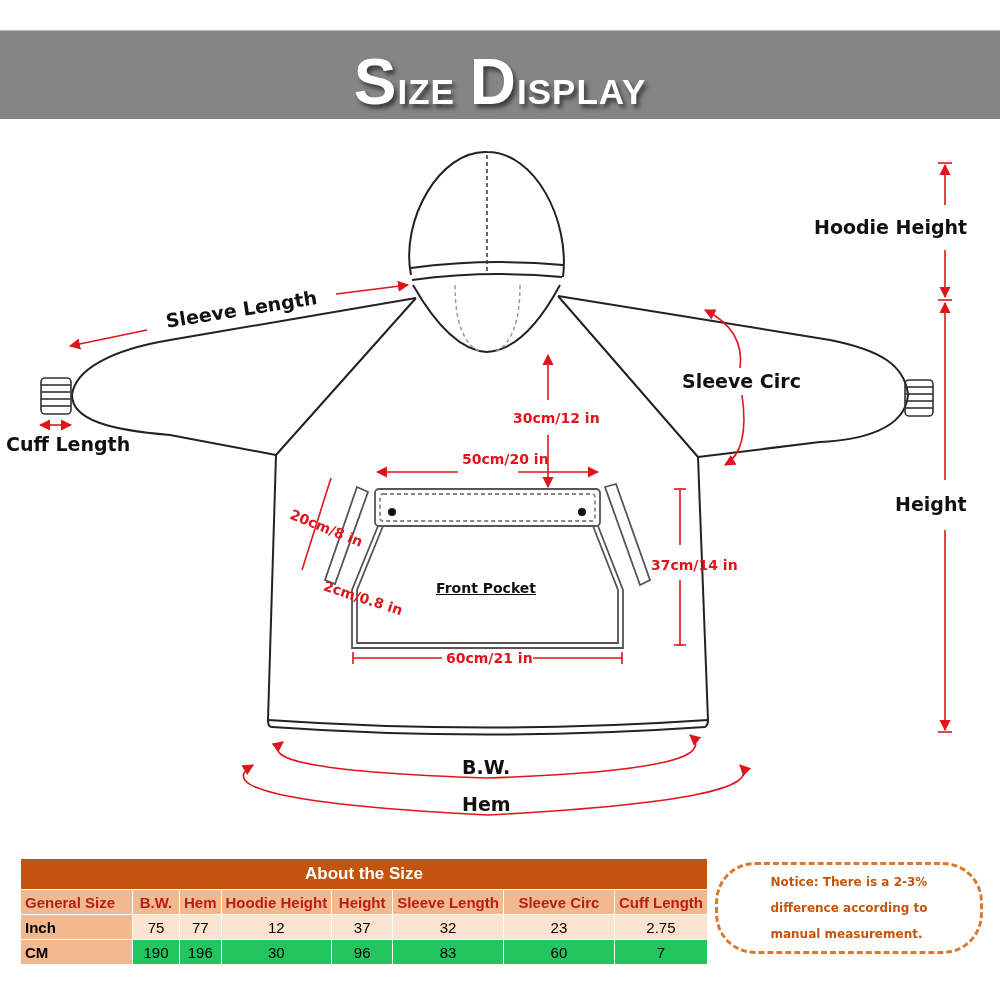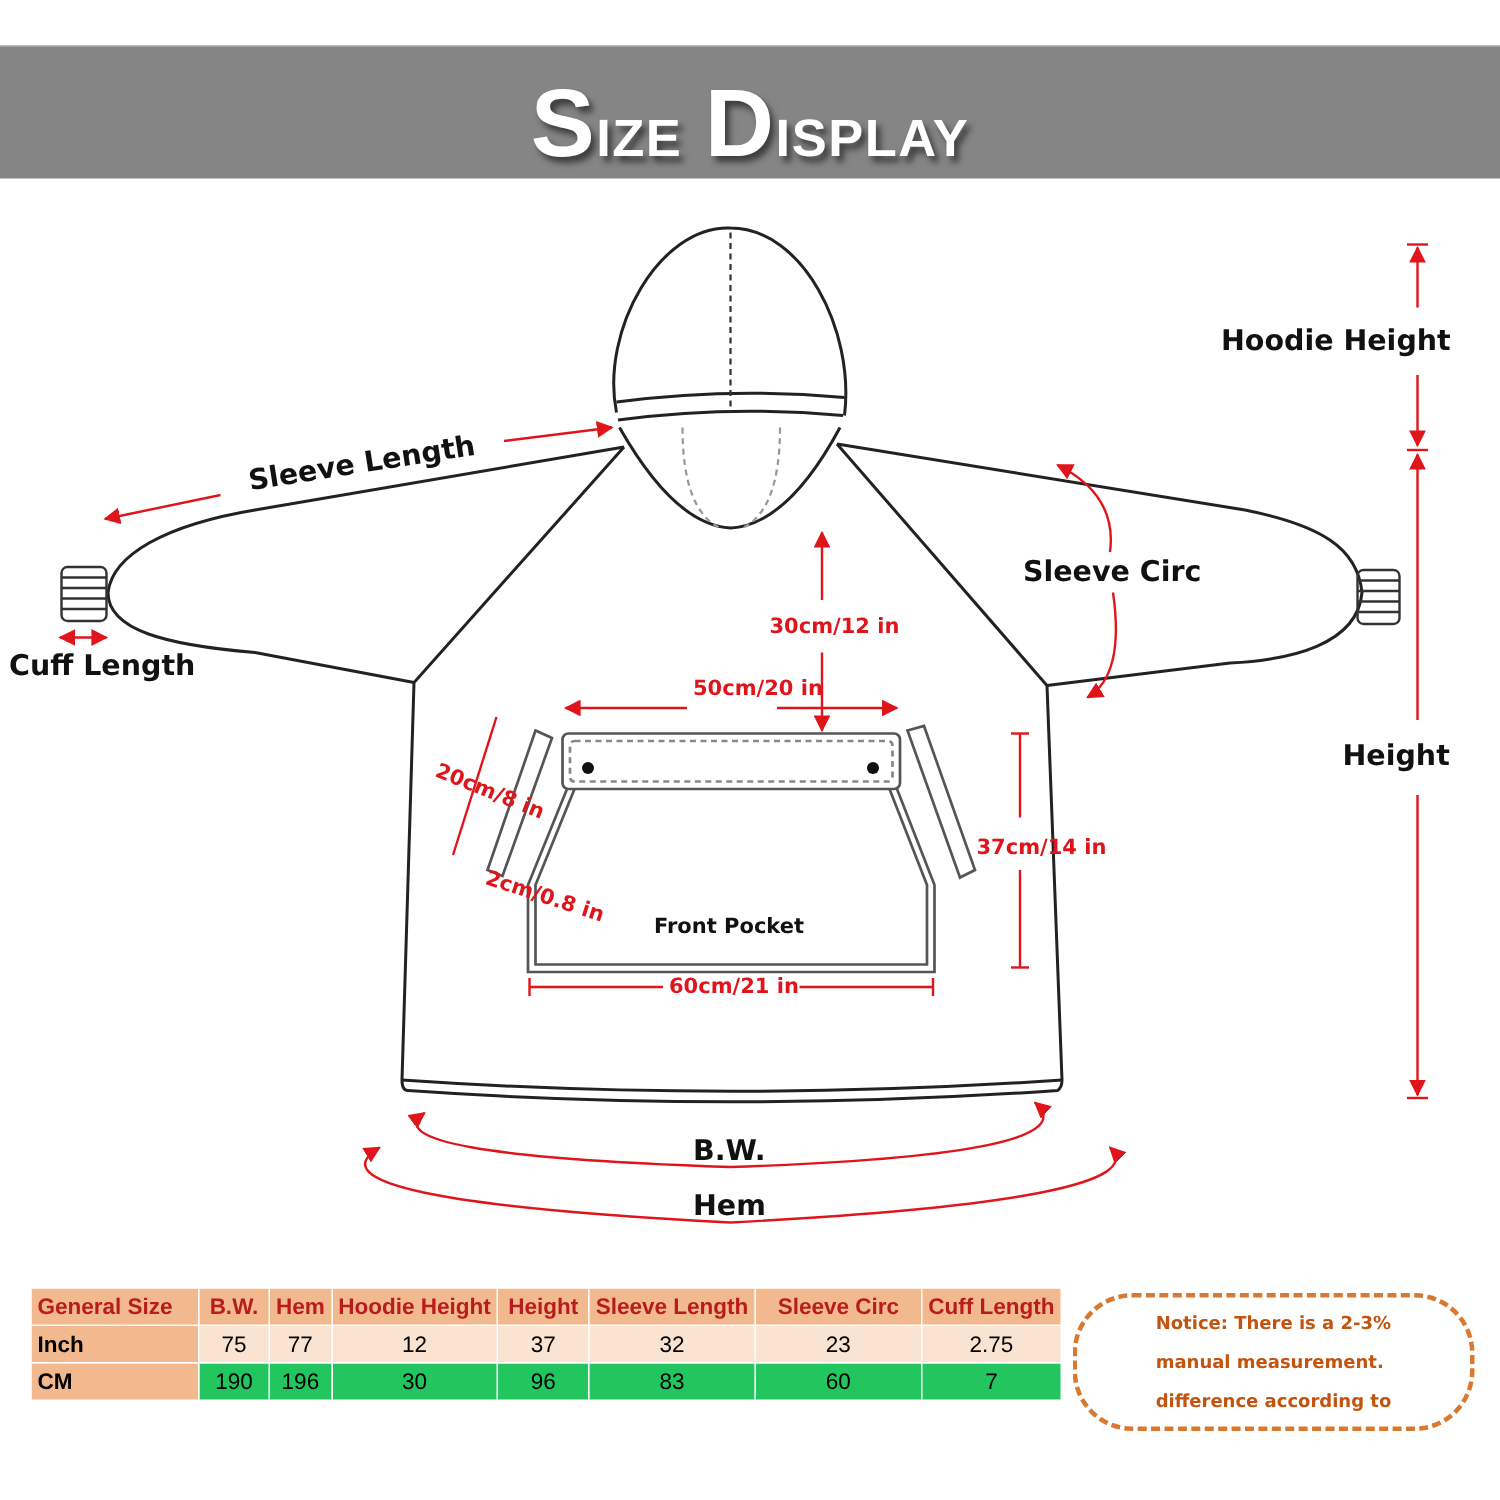--- a/index.html
+++ b/index.html
@@ -115,31 +115,34 @@
   </g>
 </svg>
 
 <div class="lbl" style="left:165px;top:298px;font-size:19px;transform:rotate(-9deg);">Sleeve Length</div>
 <div class="lbl" style="left:6px;top:433px;font-size:19px;">Cuff Length</div>
 <div class="lbl" style="left:814px;top:216px;font-size:19px;">Hoodie Height</div>
 <div class="lbl" style="left:682px;top:370px;font-size:19px;">Sleeve Circ</div>
 <div class="lbl" style="left:895px;top:493px;font-size:19px;">Height</div>
 <div class="lbl" style="left:462px;top:756px;font-size:19px;">B.W.</div>
 <div class="lbl" style="left:462px;top:793px;font-size:19px;">Hem</div>
-<div class="lbl" style="left:436px;top:610px;font-size:14px;">Front Pocket</div>
+<div class="lbl" style="left:436px;top:580px;font-size:14px;text-decoration:underline;">Front Pocket</div>
 
 <div class="lbl red" style="left:513px;top:410px;font-size:14px;">30cm/12 in</div>
 <div class="lbl red" style="left:462px;top:451px;font-size:14px;">50cm/20 in</div>
 <div class="lbl red" style="left:288px;top:520px;font-size:14px;transform:rotate(22deg);">20cm/8 in</div>
 <div class="lbl red" style="left:322px;top:590px;font-size:14px;transform:rotate(18deg);">2cm/0.8 in</div>
 <div class="lbl red" style="left:651px;top:557px;font-size:14px;">37cm/14 in</div>
 <div class="lbl red" style="left:446px;top:650px;font-size:14px;">60cm/21 in</div>
 
 <table class="size">
   <tbody>
+      <tr>
+        <td class="cap" colspan="8">About the Size</td>
+      </tr>
   <tr>
     <th style="text-align:left;width:103px">General Size</th>
     <th style="width:38px">B.W.</th>
     <th style="width:32px">Hem</th>
     <th style="width:96px">Hoodie Height</th>
     <th style="width:52px">Height</th>
     <th style="width:100px">Sleeve Length</th>
     <th style="width:102px">Sleeve Circ</th>
     <th style="width:84px">Cuff Length</th>
   </tr>
@@ -162,16 +165,16 @@
     <td>83</td>
     <td>60</td>
     <td>7</td>
   </tr>
 </tbody>
   </table>
 
 <div class="notice">
   <div class="notice-text">
     <div>Notice: There is a 2-3%</div>
+    <div>difference according to</div>
     <div>manual measurement.</div>
-    <div>difference according to</div>
   </div>
 </div>
 
 </body></html>

